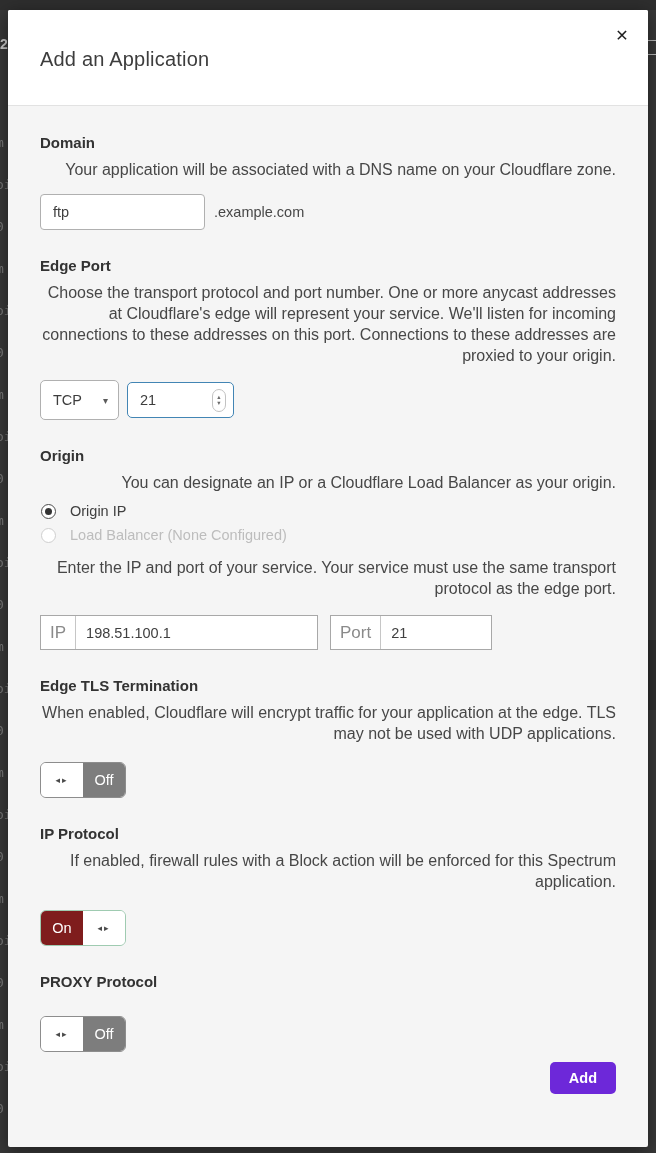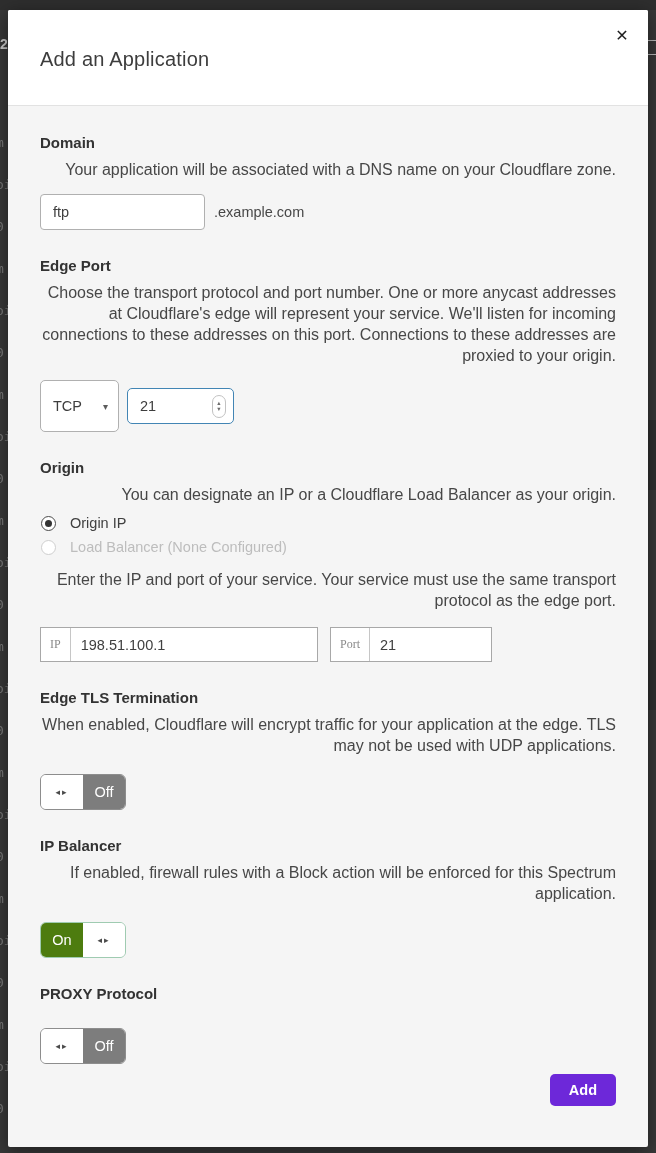--- a/index.html
+++ b/index.html
@@ -104,21 +104,21 @@
     padding: 0 12px;
     font-family: inherit;
     outline: none;
   }
   .domain-row { display: flex; align-items: center; }
   .domain-input { width: 165px; }
   .domain-suffix { font-size: 14.5px; color: #474747; margin-left: 9px; }
 
   .port-row { display: flex; align-items: center; margin-top: 14px; }
   .select-box {
-    width: 79px; height: 52px;
+    width: 79px; height: 40px;
     background: #fff;
     border: 1px solid #b0b0b0;
     border-radius: 5px;
     display: flex; align-items: center;
     padding: 0 10px 0 12px;
     font-size: 14.5px; color: #3d3d3d;
     cursor: pointer;
   }
   .select-box .chev { margin-left: auto; font-size: 10px; color: #5c5c5c; }
   .number-box {
@@ -166,23 +166,22 @@
   .prefix-input {
     display: flex; align-items: stretch;
     background: #fff;
     border: 1px solid #a8a8a8;
     height: 35px;
   }
   .prefix-input .prefix {
     display: flex; align-items: center;
     padding: 0 9px;
     color: #8a8a8a;
-    font-size: 12px;
+    font-size: 17px;
     border-right: 1px solid #c6c6c6;
-    font-family: Liberation Serif, serif;
   }
   .prefix-input input {
     border: none; outline: none;
     font-size: 14.5px; color: #404040;
     padding: 0 10px;
     font-family: inherit;
     background: transparent;
     width: 100%;
   }
   .ip-group { width: 278px; }
@@ -202,21 +201,21 @@
     width: 42px;
     display: flex; align-items: center; justify-content: center;
     font-size: 14.5px;
   }
   .toggle .knob { background: #ffffff; color: #4a4a4a; }
   .toggle .knob .arrows { font-size: 9px; letter-spacing: 2px; color: #4a4a4a; font-family: "DejaVu Sans", sans-serif; }
   .toggle .state { color: #ffffff; }
   .toggle.off { border-color: #8d8d8d; }
   .toggle.off .state { background: #7d7d7d; }
   .toggle.on  { border-color: #9fcbb1; }
-  .toggle.on .state { background: #4d7c0f; }
+  .toggle.on .state { background: #7f1d1d; }
 
   
   .footer-row { text-align: right; margin-top: 10px; padding-bottom: 32px; }
   .add-btn {
     background: #6d28d9;
     color: #fff;
     border: none;
     border-radius: 5px;
     font-size: 14.5px;
     font-weight: bold;
@@ -329,21 +328,21 @@
       <p class="desc" style="margin-bottom:0">When enabled, Cloudflare will encrypt traffic for your application at the edge. TLS may not be used with UDP applications.</p>
       <div class="toggle off">
         <span class="half knob">
             <span class="arrows">◂▸</span>
           </span>
         <span class="half state">Off</span>
       </div>
     </div>
 
     <div class="section">
-      <div class="field-label">IP Balancer</div>
+      <div class="field-label">IP Protocol</div>
       <p class="desc" style="margin-bottom:0">If enabled, firewall rules with a Block action will be enforced for this Spectrum application.</p>
       <div class="toggle on">
         <span class="half state">On</span>
         <span class="half knob">
             <span class="arrows">◂▸</span>
           </span>
       </div>
     </div>
 
     <div class="section" style="margin-bottom:0">

